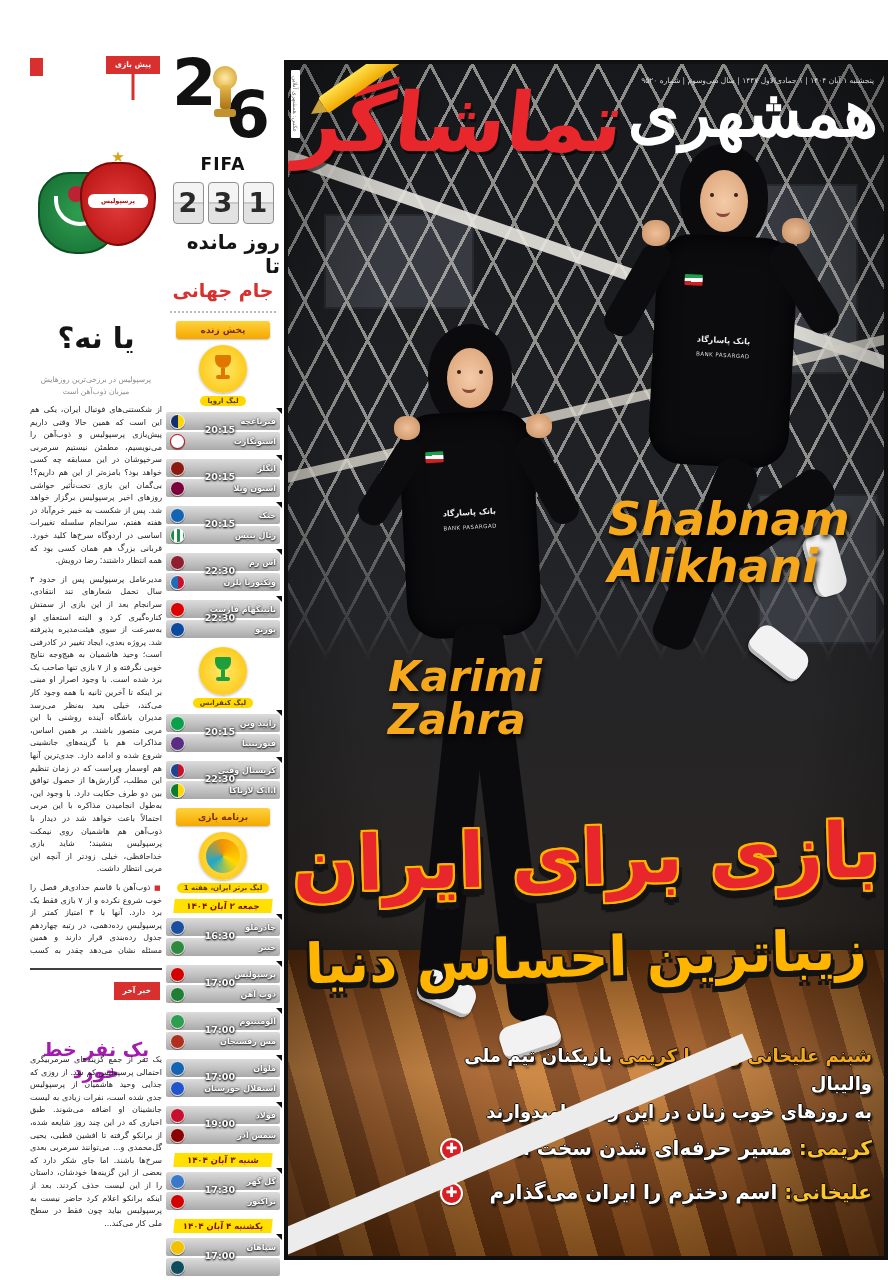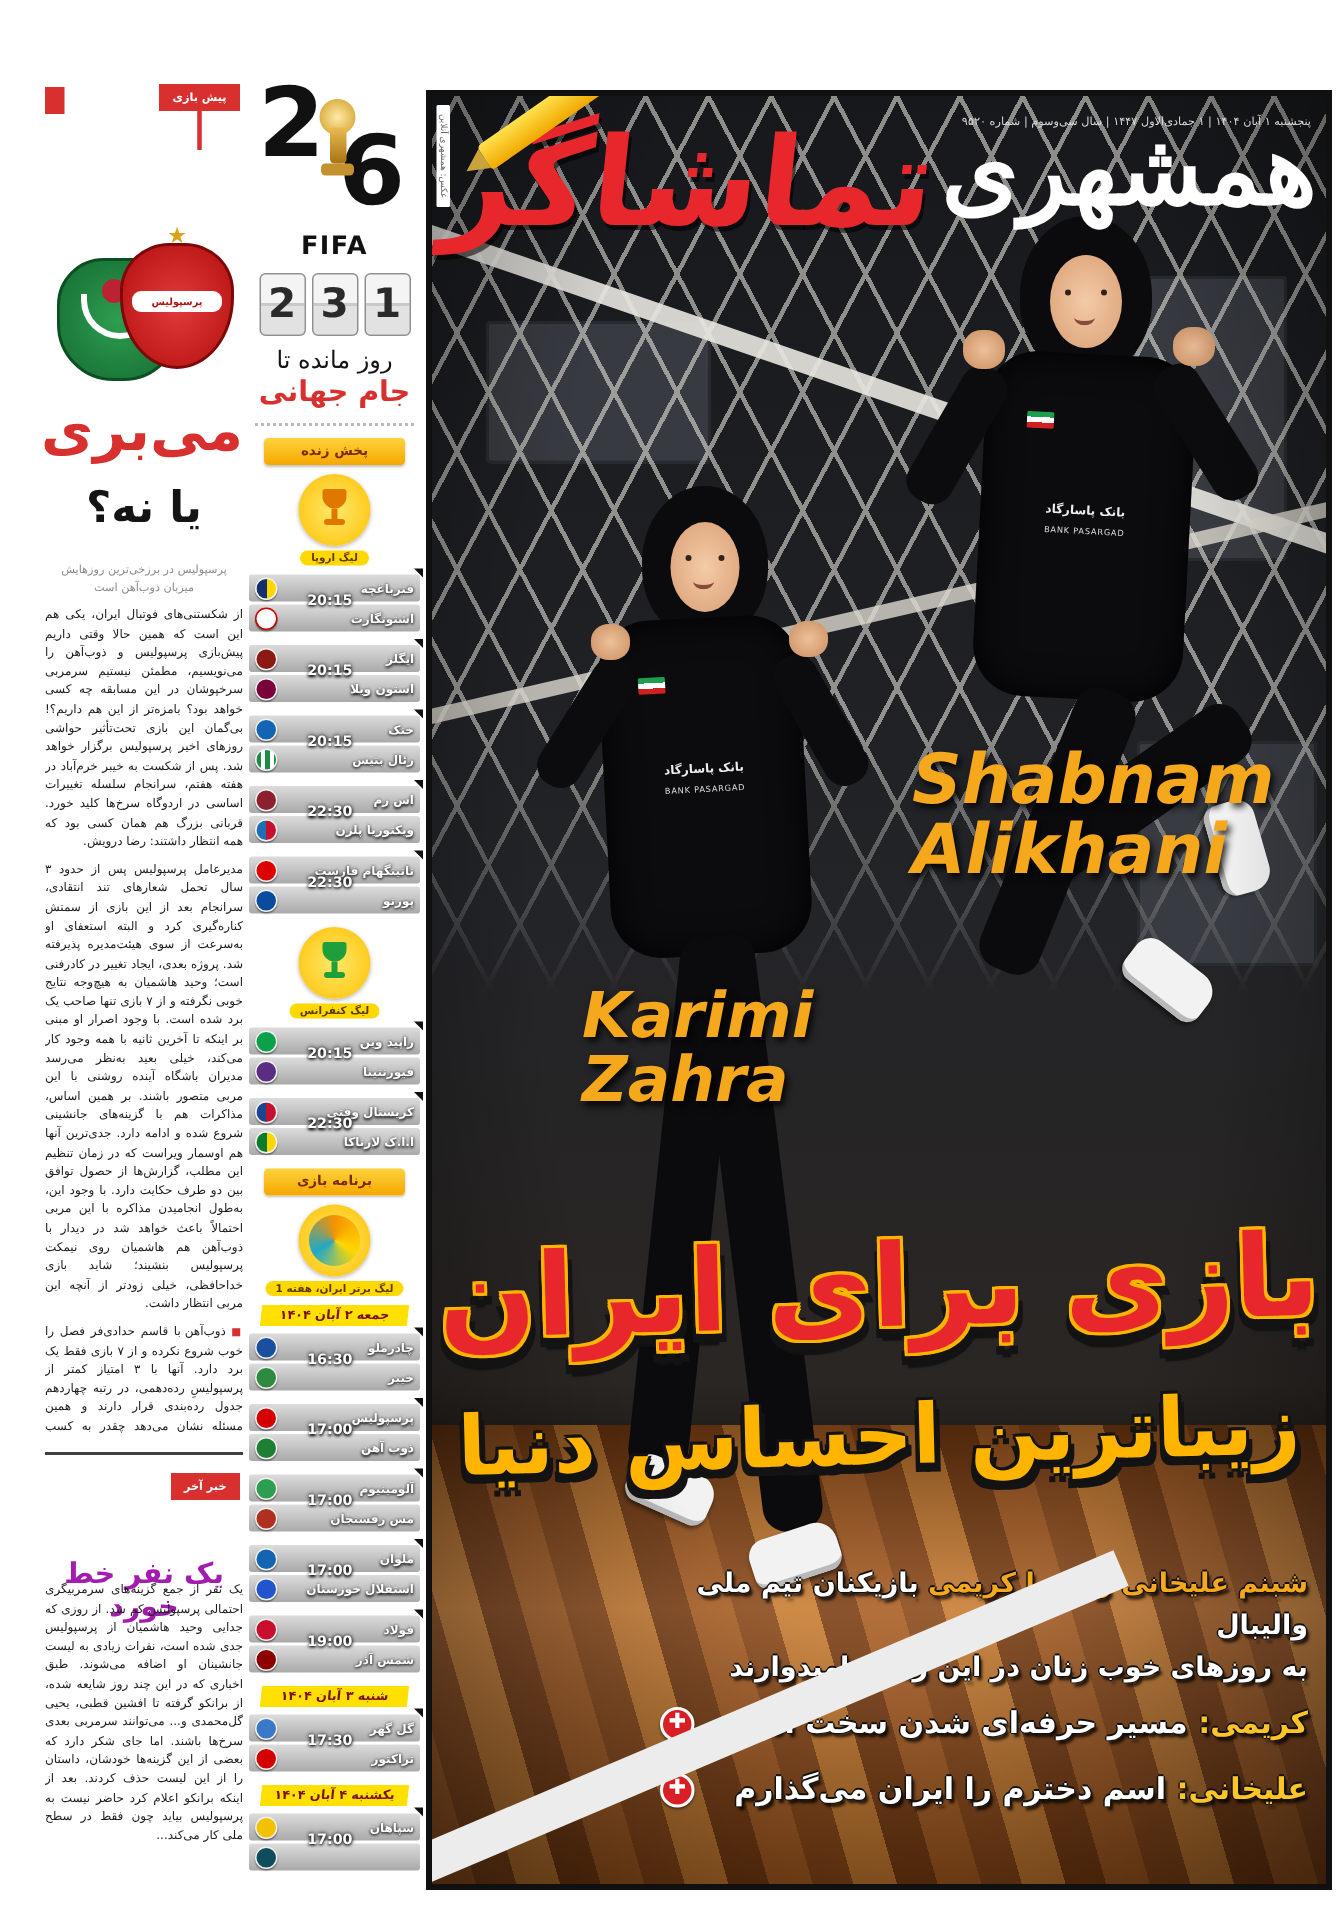--- a/index.html
+++ b/index.html
@@ -46,21 +46,21 @@
   .wcup{position:absolute;left:44px;top:10px;width:30px;height:66px;}
   .wcup .top{width:24px;height:24px;border-radius:50%;background:radial-gradient(#ffeaa6,#cf991f);margin:0 auto;}
   .wcup .mid{width:11px;height:24px;background:linear-gradient(#e8bb4e,#a97414);margin:-5px auto 0;border-radius:3px;}
   .wcup .base{width:22px;height:8px;background:#c3922e;border-radius:3px;margin:0 auto;}
   .fifa-word{position:absolute;bottom:0;left:0;width:100%;text-align:center;font-weight:900;
              font-size:17px;letter-spacing:1px;color:#111;}
   .counter{display:flex;gap:4px;justify-content:center;margin:8px 0 6px;}
   .flip{width:29px;height:40px;border-radius:4px;border:1px solid #8f8f8f;text-align:center;
         font-size:27px;line-height:40px;font-weight:bold;color:#2a2a2a;
         background:linear-gradient(180deg,#f4f4f4 0 48%,#c9c9c9 48% 52%,#e2e2e2 52% 100%);}
-  .cd1{color:#141414;font-size:16px;font-weight:400;text-align:center;direction:rtl;}
+  .cd1{color:#141414;font-size:20px;font-weight:700;direction:rtl;}
   .cd2{color:#d8302f;font-size:19px;font-weight:900;text-align:center;direction:rtl;margin-top:1px;}
   .dots{border-top:2px dotted #b9b9b9;margin:10px 4px 8px;}
   .ribbon{position:relative;margin:2px 10px 6px;background:linear-gradient(#ffd23c,#f5a800);
           color:#7a2c00;font-size:9px;font-weight:bold;text-align:center;padding:4px 0;
           border-radius:3px;direction:rtl;box-shadow:0 1px 2px rgba(0,0,0,.25);}
   .lghead{display:flex;flex-direction:column;align-items:center;margin:4px 0 6px;}
   .lgcircle{width:48px;height:48px;border-radius:50%;display:flex;align-items:center;justify-content:center;
             background:radial-gradient(#ffe96a,#fdbf00);box-shadow:0 1px 3px rgba(0,0,0,.3);}
   .trophy{position:relative;width:20px;height:28px;}
   .trophy .cup{width:16px;height:13px;margin:0 auto;border-radius:2px 2px 9px 9px;}
@@ -175,21 +175,20 @@
       <div class="zob">
           <b></b>
           <i></i>
         </div>
       <div class="pers">
         <span class="star">★</span>
         <span class="band">پرسپولیس</span>
       </div>
     </div>
 
-    <div class="h-red">می‌بری</div>
     <div class="h-black">یا نه؟</div>
     <div class="lead">پرسپولیس در برزخی‌ترین روزهایش میزبان ذوب‌آهن است</div>
 
     <div class="body-txt">
       <p>از شکستنی‌های فوتبال ایران، یکی هم این است که همین حالا وقتی داریم پیش‌بازی پرسپولیس و ذوب‌آهن را می‌نویسیم، مطمئن نیستیم سرمربی سرخپوشان در این مسابقه چه کسی خواهد بود؟ بامزه‌تر از این هم داریم؟! بی‌گمان این بازی تحت‌تأثیر حواشی روزهای اخیر پرسپولیس برگزار خواهد شد. پس از شکست به خیبر خرم‌آباد در هفته هفتم، سرانجام سلسله تغییرات اساسی در اردوگاه سرخ‌ها کلید خورد. قربانی بزرگ هم همان کسی بود که همه انتظار داشتند: رضا درویش.</p>
       <p>مدیرعامل پرسپولیس پس از حدود ۳ سال تحمل شعارهای تند انتقادی، سرانجام بعد از این بازی از سمتش کناره‌گیری کرد و البته استعفای او به‌سرعت از سوی هیئت‌مدیره پذیرفته شد. پروژه بعدی، ایجاد تغییر در کادرفنی است؛ وحید هاشمیان به هیچ‌وجه نتایج خوبی نگرفته و از ۷ بازی تنها صاحب یک برد شده است. با وجود اصرار او مبنی بر اینکه تا آخرین ثانیه با همه وجود کار می‌کند، خیلی بعید به‌نظر می‌رسد مدیران باشگاه آینده روشنی با این مربی متصور باشند. بر همین اساس، مذاکرات هم با گزینه‌های جانشینی شروع شده و ادامه دارد. جدی‌ترین آنها هم اوسمار ویراست که در زمان تنظیم این مطلب، گزارش‌ها از حصول توافق بین دو طرف حکایت دارد. با وجود این، به‌طول انجامیدن مذاکره با این مربی احتمالاً باعث خواهد شد در دیدار با ذوب‌آهن هم هاشمیان روی نیمکت پرسپولیس بنشیند؛ شاید بازی خداحافظی، خیلی زودتر از آنچه این مربی انتظار داشت.</p>
       <p class="bullet">ذوب‌آهن با قاسم حدادی‌فر فصل را خوب شروع نکرده و از ۷ بازی فقط یک برد دارد. آنها با ۳ امتیاز کمتر از پرسپولیسِ رده‌دهمی، در رتبه چهاردهم جدول رده‌بندی قرار دارند و همین مسئله نشان می‌دهد چقدر به کسب امتیاز از بازی با پرسپولیس نیاز دارند.</p>
 
     </div>
 

